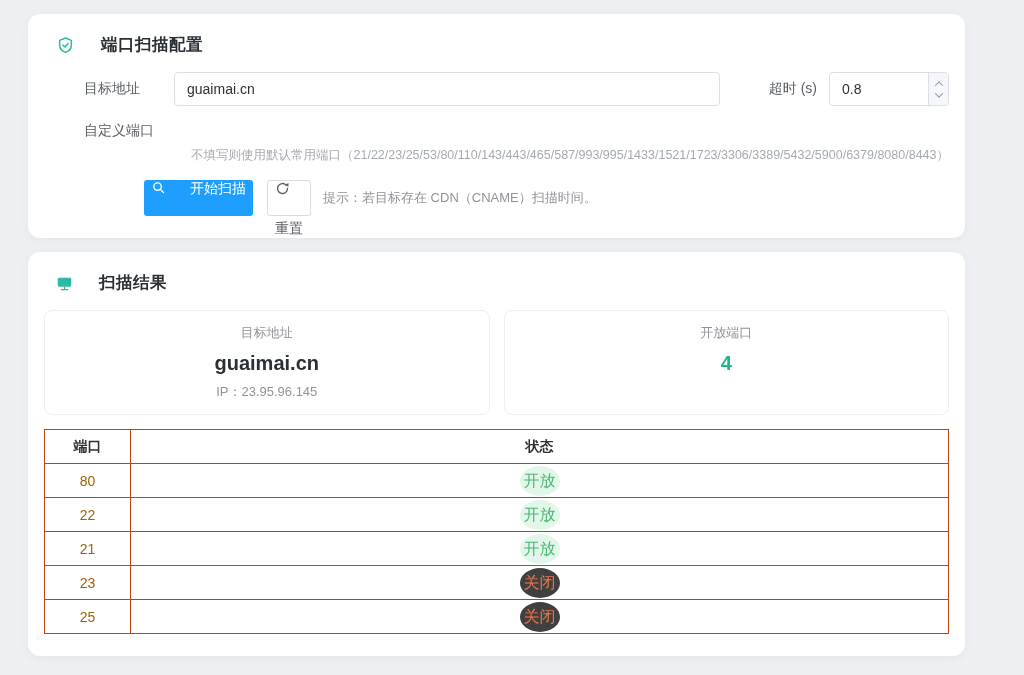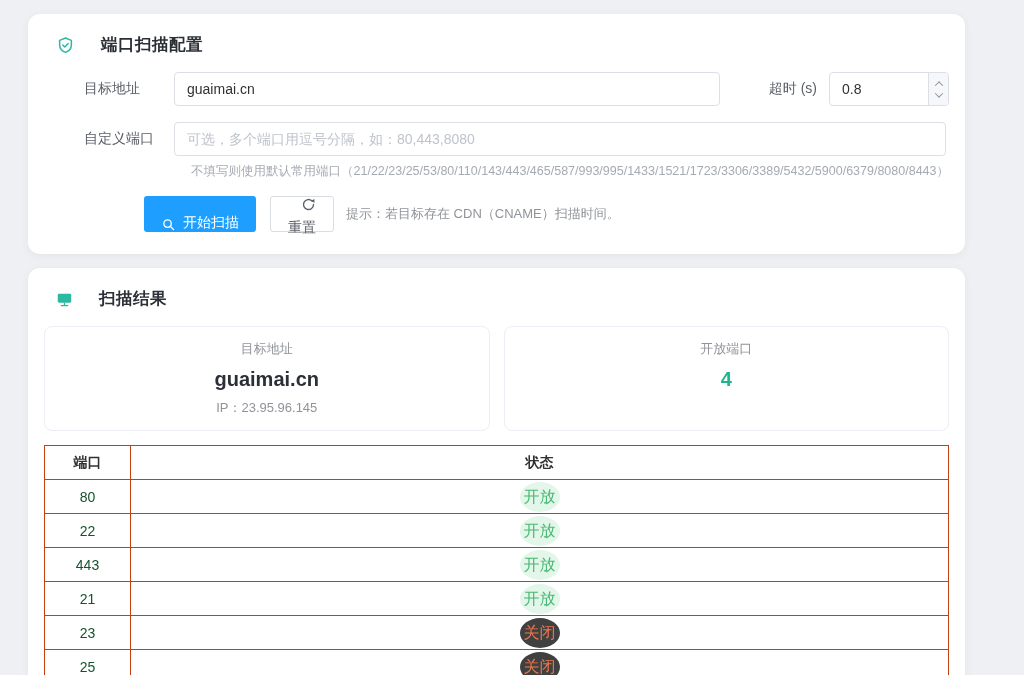--- a/index.html
+++ b/index.html
@@ -40,22 +40,22 @@
     display:flex; flex-direction:column; align-items:center; justify-content:center; gap:5px;
     cursor:pointer;
   }
   .chev { display:block; width:6px; height:6px; border-left:1.5px solid #909399; border-top:1.5px solid #909399; }
   .chev-up { transform:rotate(45deg) translate(1px,1px); }
   .chev-down { transform:rotate(225deg) translate(1px,1px); }
   .ports-input { flex:1; margin-right:3px; }
   .help-text { margin:7px 0 0 100px; font-size:12.5px; color:#a6aab2;text-align:right; }
   .action-row { display:flex; align-items:center; margin:16px 0 0 100px; }
   .btn {
-    display:inline-flex; align-items:flex-end; gap:7px; height:36px;
-    border-radius:3px; font-size:14px; padding:0 17px; cursor:pointer; border:none;
+    display:inline-flex; align-items:flex-start; gap:24px; height:36px;
+    border-radius:3px; font-size:14px; padding:0 7px; cursor:pointer; border:none;
     font-family:"Liberation Sans","DejaVu Sans",sans-serif;
   }
   .btn-primary { background:#1E9FFF; color:#ffffff; }
   .btn-plain { background:#ffffff; color:#5a5e66; border:1px solid #d8dce3; margin-left:14px;flex-direction:column; }
   .hint-text { margin-left:12px; font-size:13px; color:#909399; }
 
   
   .summary-row { display:flex; gap:14px; margin-top:16px; }
   .summary-card {
     flex:1; border:1px solid #ebeef5; border-radius:8px;
@@ -68,21 +68,21 @@
   table.result-table {
     width:100%; margin-top:14px; border-collapse:collapse;
     border:1px solid #ebeef5;
   }
   .result-table th, .result-table td {
     border:1px solid #c2410c; height:34px; text-align:center;
     font-size:14px; padding:0;
   }
   .result-table th { color:#303133; font-weight:bold; background:#fff; }
   .col-port { width:86px; }
-  .result-table td.port-cell { color:#14532d; }
+  .result-table td.port-cell { color:#a16207; }
   .badge {
     display:inline-block; min-width:38px; height:30px; line-height:30px;
     border-radius:50%; font-size:16px; padding:0 4px;text-align:right;
   }
   .badge-open { background:#e3f6ea; color:#4bb873; }
   .badge-closed { background:#404040; color:#f0764a; }
 </style>
 </head>
 <body>
 
@@ -109,21 +109,20 @@
           <span class="spinner">
             <i class="chev chev-up"></i>
             <i class="chev chev-down"></i>
           </span>
         </span>
       </div>
     </div>
 
     <div class="form-row">
       <span class="form-label">自定义端口</span>
-      <input class="text-input ports-input" type="text" placeholder="可选，多个端口用逗号分隔，如：80,443,8080" style="">
     </div>
 
     <div class="help-text">不填写则使用默认常用端口（21/22/23/25/53/80/110/143/443/465/587/993/995/1433/1521/1723/3306/3389/5432/5900/6379/8080/8443）</div>
 
     <div class="action-row">
       <button class="btn btn-primary">
         <span>
           <svg class="icon-svg" width="15" height="15" viewBox="0 0 24 24">
             <circle cx="10.5" cy="10.5" r="6" fill="none" stroke="#ffffff" stroke-width="2.2"></circle>
             <line x1="15.2" y1="15.2" x2="20" y2="20" stroke="#ffffff" stroke-width="2.2" stroke-linecap="round"></line>
@@ -185,26 +184,20 @@
     </td>
   </tr>
 
   <tr>
     <td class="port-cell">22</td>
     <td>
       <span class="badge badge-open">开放</span>
     </td>
   </tr>
 
-  <tr>
-    <td class="port-cell">443</td>
-    <td>
-      <span class="badge badge-open">开放</span>
-    </td>
-  </tr>
 
   <tr>
     <td class="port-cell">21</td>
     <td>
       <span class="badge badge-open">开放</span>
     </td>
   </tr>
 
   <tr>
     <td class="port-cell">23</td>

